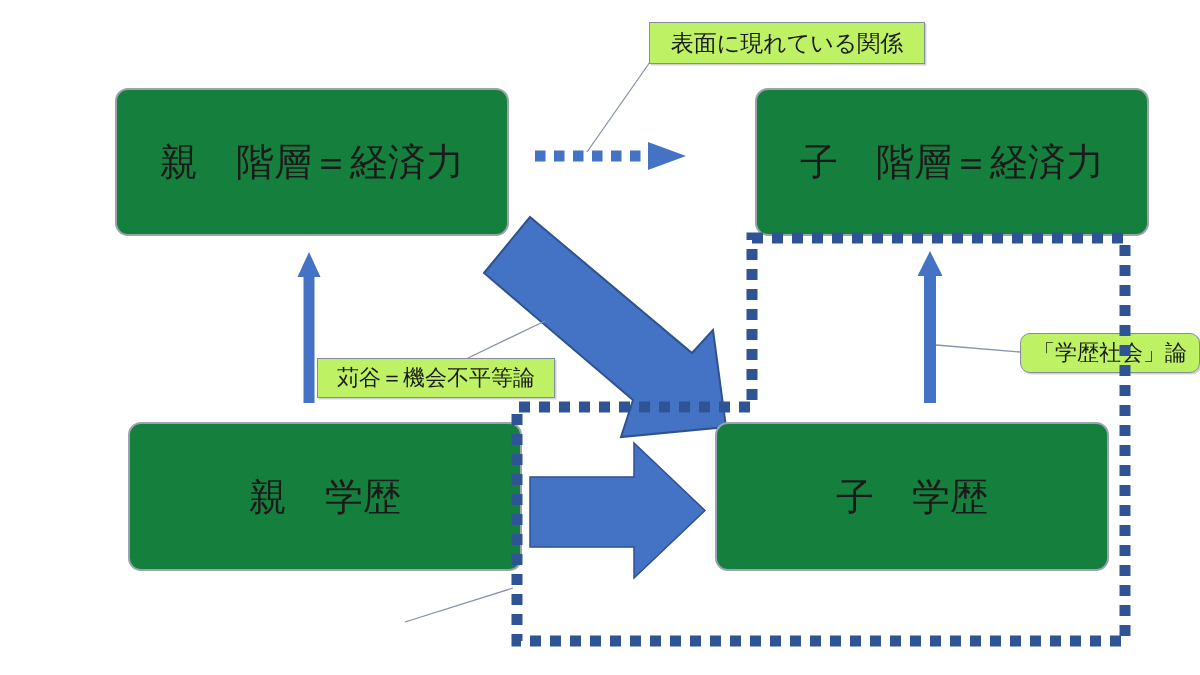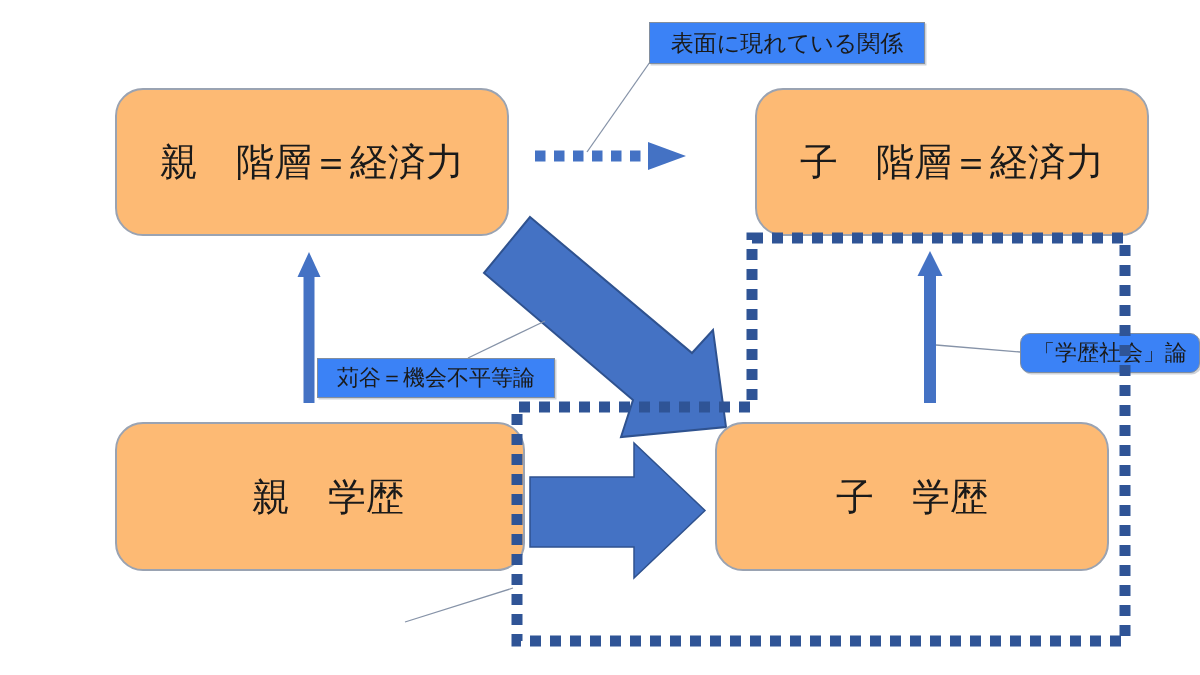--- a/index.html
+++ b/index.html
@@ -5,32 +5,32 @@
   html,body { margin:0; padding:0; background:#fff; }
   .stage {
     position:relative; width:1200px; height:675px; background:#ffffff;
     font-family:"Liberation Sans", sans-serif; overflow:hidden;
     color:#1a1a1a;
   }
   svg.layer { position:absolute; left:0; top:0; pointer-events:none; }
 
   
   .node {
-    position:absolute; background:#fdba74; border:2px solid #9AA3B2;
-    border-radius:28px; display:flex; align-items:center; justify-content:center;
+    position:absolute; background:#15803d; border:2px solid #9AA3B2;
+    border-radius:13px; display:flex; align-items:center; justify-content:center;
     font-size:38px; line-height:1; white-space:nowrap;
   }
   #node-parent-class   { left:115px; top:88px;  width:390px; height:144px; }
   #node-child-class    { left:715px; top:88px;  width:390px; height:144px;margin-left:40px; }
-  #node-parent-edu     { left:115px; top:422px; width:390px; height:145px;padding-left:16px; }
+  #node-parent-edu     { left:128px; top:422px; width:390px; height:145px; }
   #node-child-edu      { left:715px; top:422px; width:390px; height:145px; }
 
   
   .callout {
-    position:absolute; background:#3b82f6; border:1.5px solid #828E9E;
+    position:absolute; background:#bef264; border:1.5px solid #828E9E;
     display:flex; align-items:center; justify-content:center;
     font-size:22px; line-height:1; white-space:nowrap;
     box-shadow:1.5px 1.5px 0 rgba(130,140,155,.38);
     text-align:right;
   }
   #callout-surface  { left:649px;  top:22px;  width:274px; height:40px; font-size:23px; }
   #callout-kariya   { left:317px;  top:358px; width:236px; height:38px; }
   #callout-gakureki { left:1020px; top:333px; width:178px; height:38px;border-radius:10px; }
   #callout-kikkawa  { left:198px;  top:602px; width:208px; height:38px; }
 </style>

